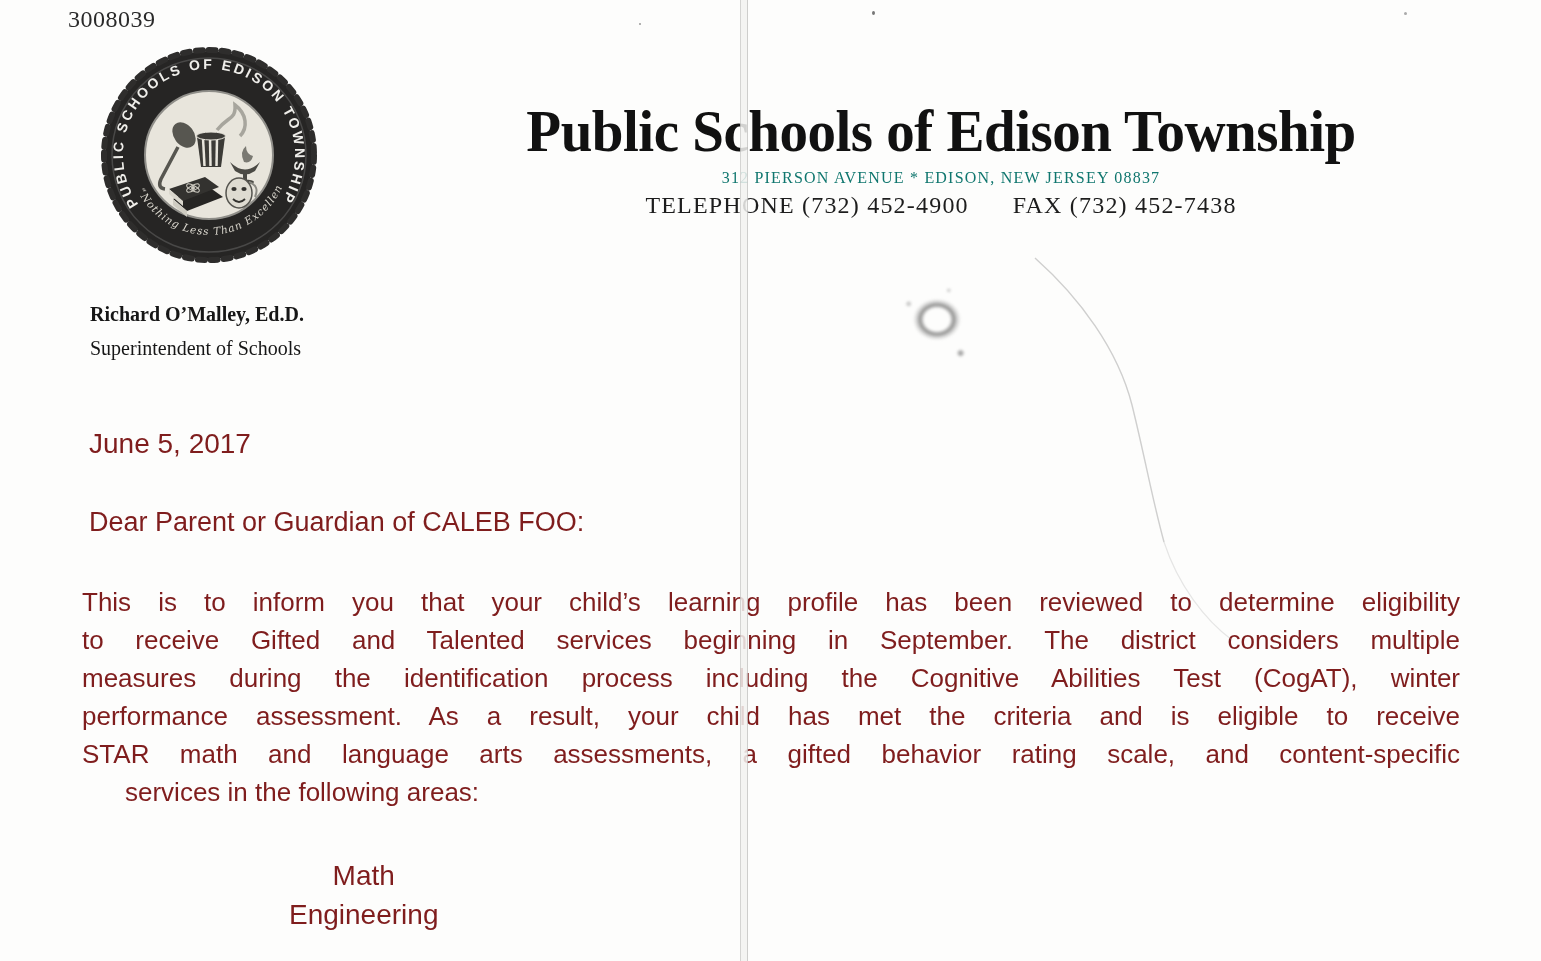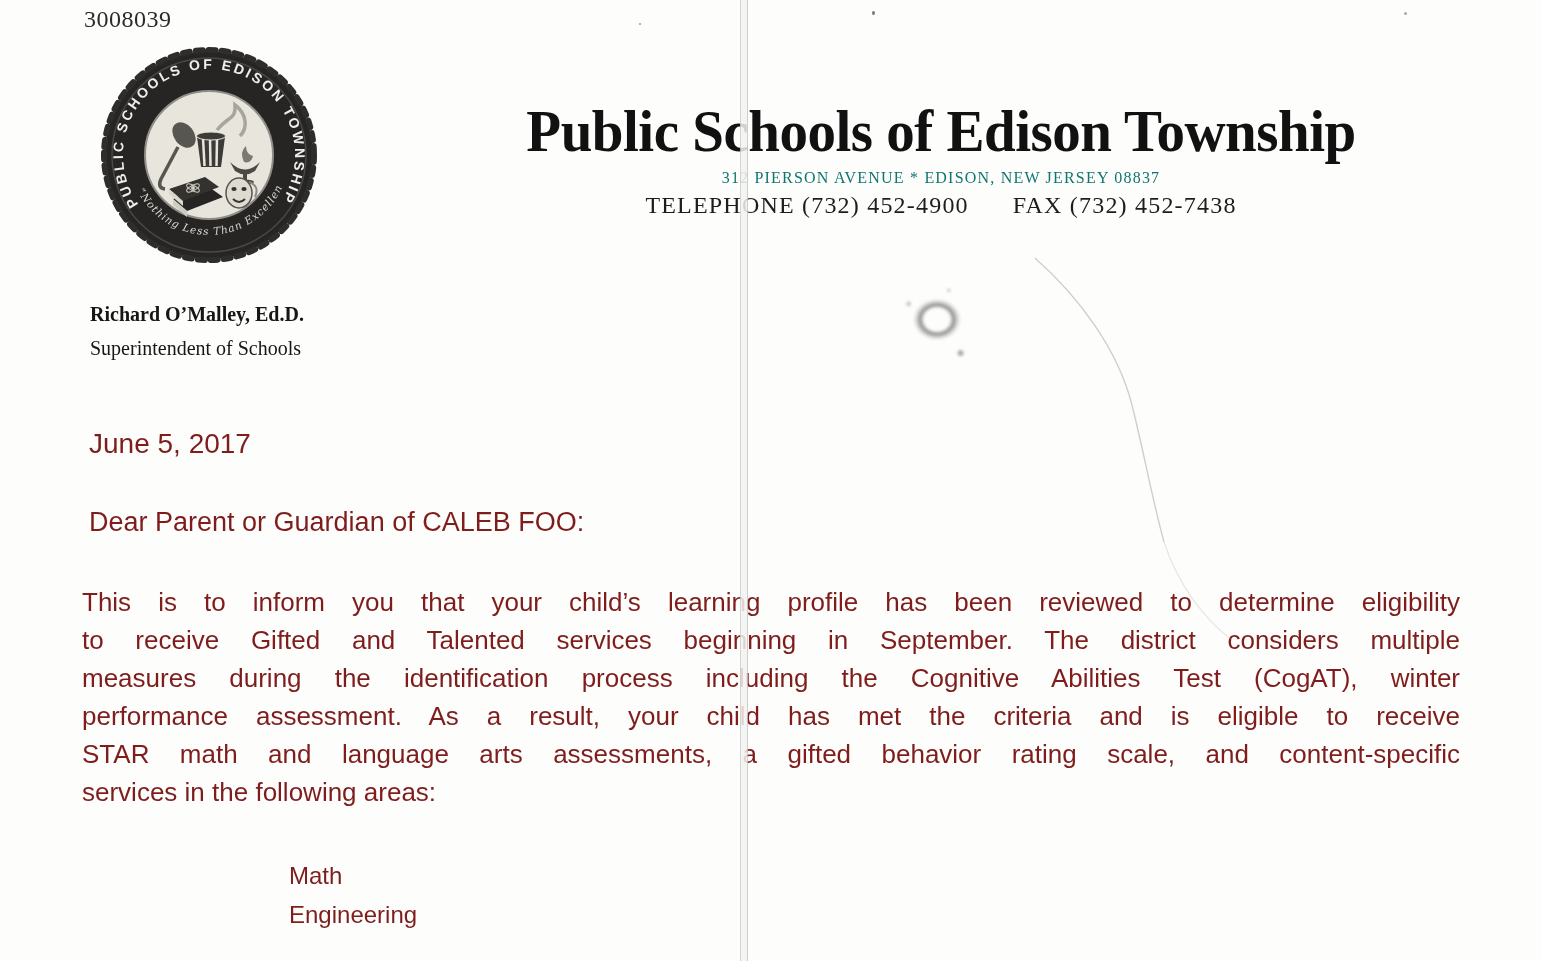--- a/index.html
+++ b/index.html
@@ -6,21 +6,21 @@
   .page{
     position:relative;
     width:1541px;height:961px;
     background:#fdfdfc;
     overflow:hidden;
     color:#161616;
     font-family:"Liberation Serif", serif;
   }
   
   .scan-number{
-    position:absolute;left:84px;top:6px;
+    position:absolute;left:68px;top:6px;
     font-size:24px;letter-spacing:.5px;color:#2a2a2a;
   }
   .seal-wrap{position:absolute;left:97px;top:43px;width:224px;height:224px;}
   .letterhead{
     position:absolute;left:408px;top:100px;width:1066px;text-align:center;
   }
   .district-title{
     font-size:57px;font-weight:bold;line-height:62px;
     letter-spacing:-0.5px;color:#111;
     transform:scaleY(1.04);
@@ -39,22 +39,22 @@
   .official-right{left:1087px;top:297px;}
   
   .body-font{font-family:Liberation Sans, sans-serif;color:#7f1d1d;}
   .letter-date{position:absolute;left:89px;top:428px;font-size:28px;}
   .salutation{position:absolute;left:89px;top:507px;font-size:27px;}
   .letter-body{
     position:absolute;left:82px;top:583px;width:1378px;
     font-size:26px;line-height:38px;
   }
   .bodyline{text-align:justify;text-align-last:justify;}
-  .bodyline.last{text-align-last:auto;}
-  .areas{position:absolute;left:289px;top:856px;font-size:24px;line-height:39px;}
+  .bodyline.last{text-align-last:auto;margin-left:43px;}
+  .areas{position:absolute;left:289px;top:856px;font-size:28px;line-height:39px;text-align:center;}
   
   .fold-line{
     position:absolute;left:740px;top:0;width:6px;height:961px;
     background:#f3f3f1;
     border-left:1.6px solid #cdcdcb;
     border-right:1.6px solid #c6c6c4;
     opacity:.85;
   }
   .smudge{
     position:absolute;left:878px;top:268px;width:118px;height:112px;

